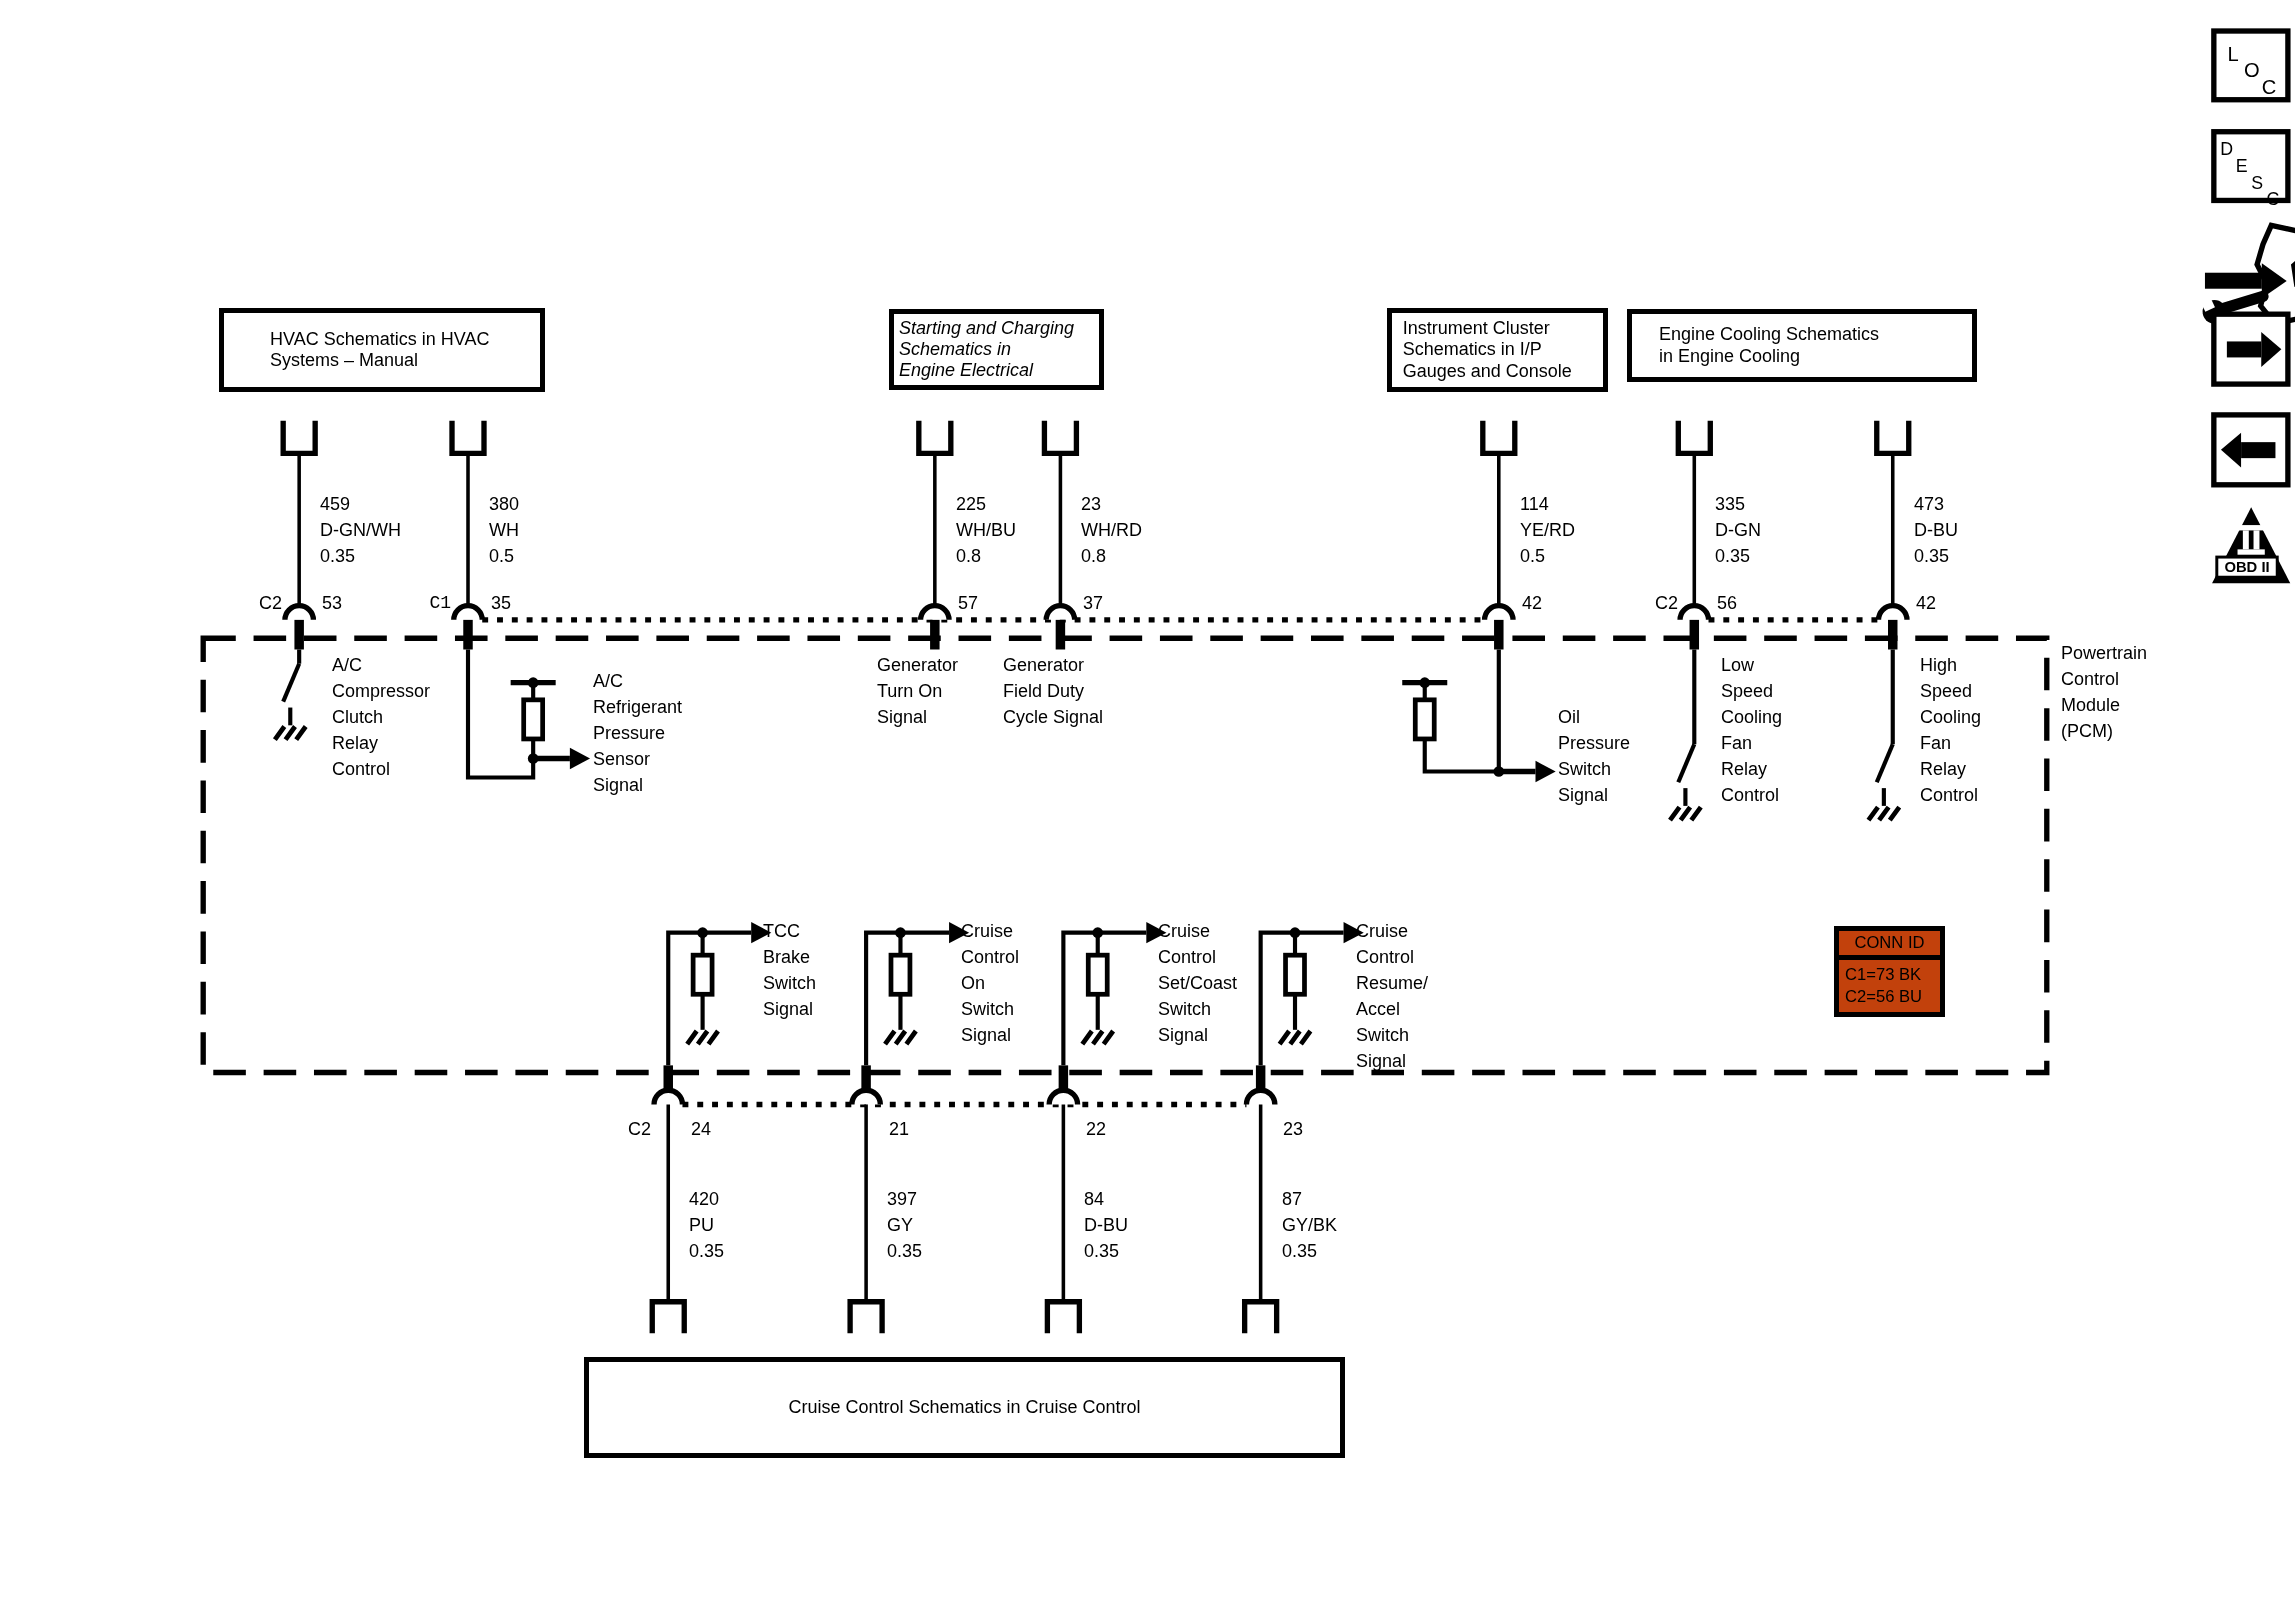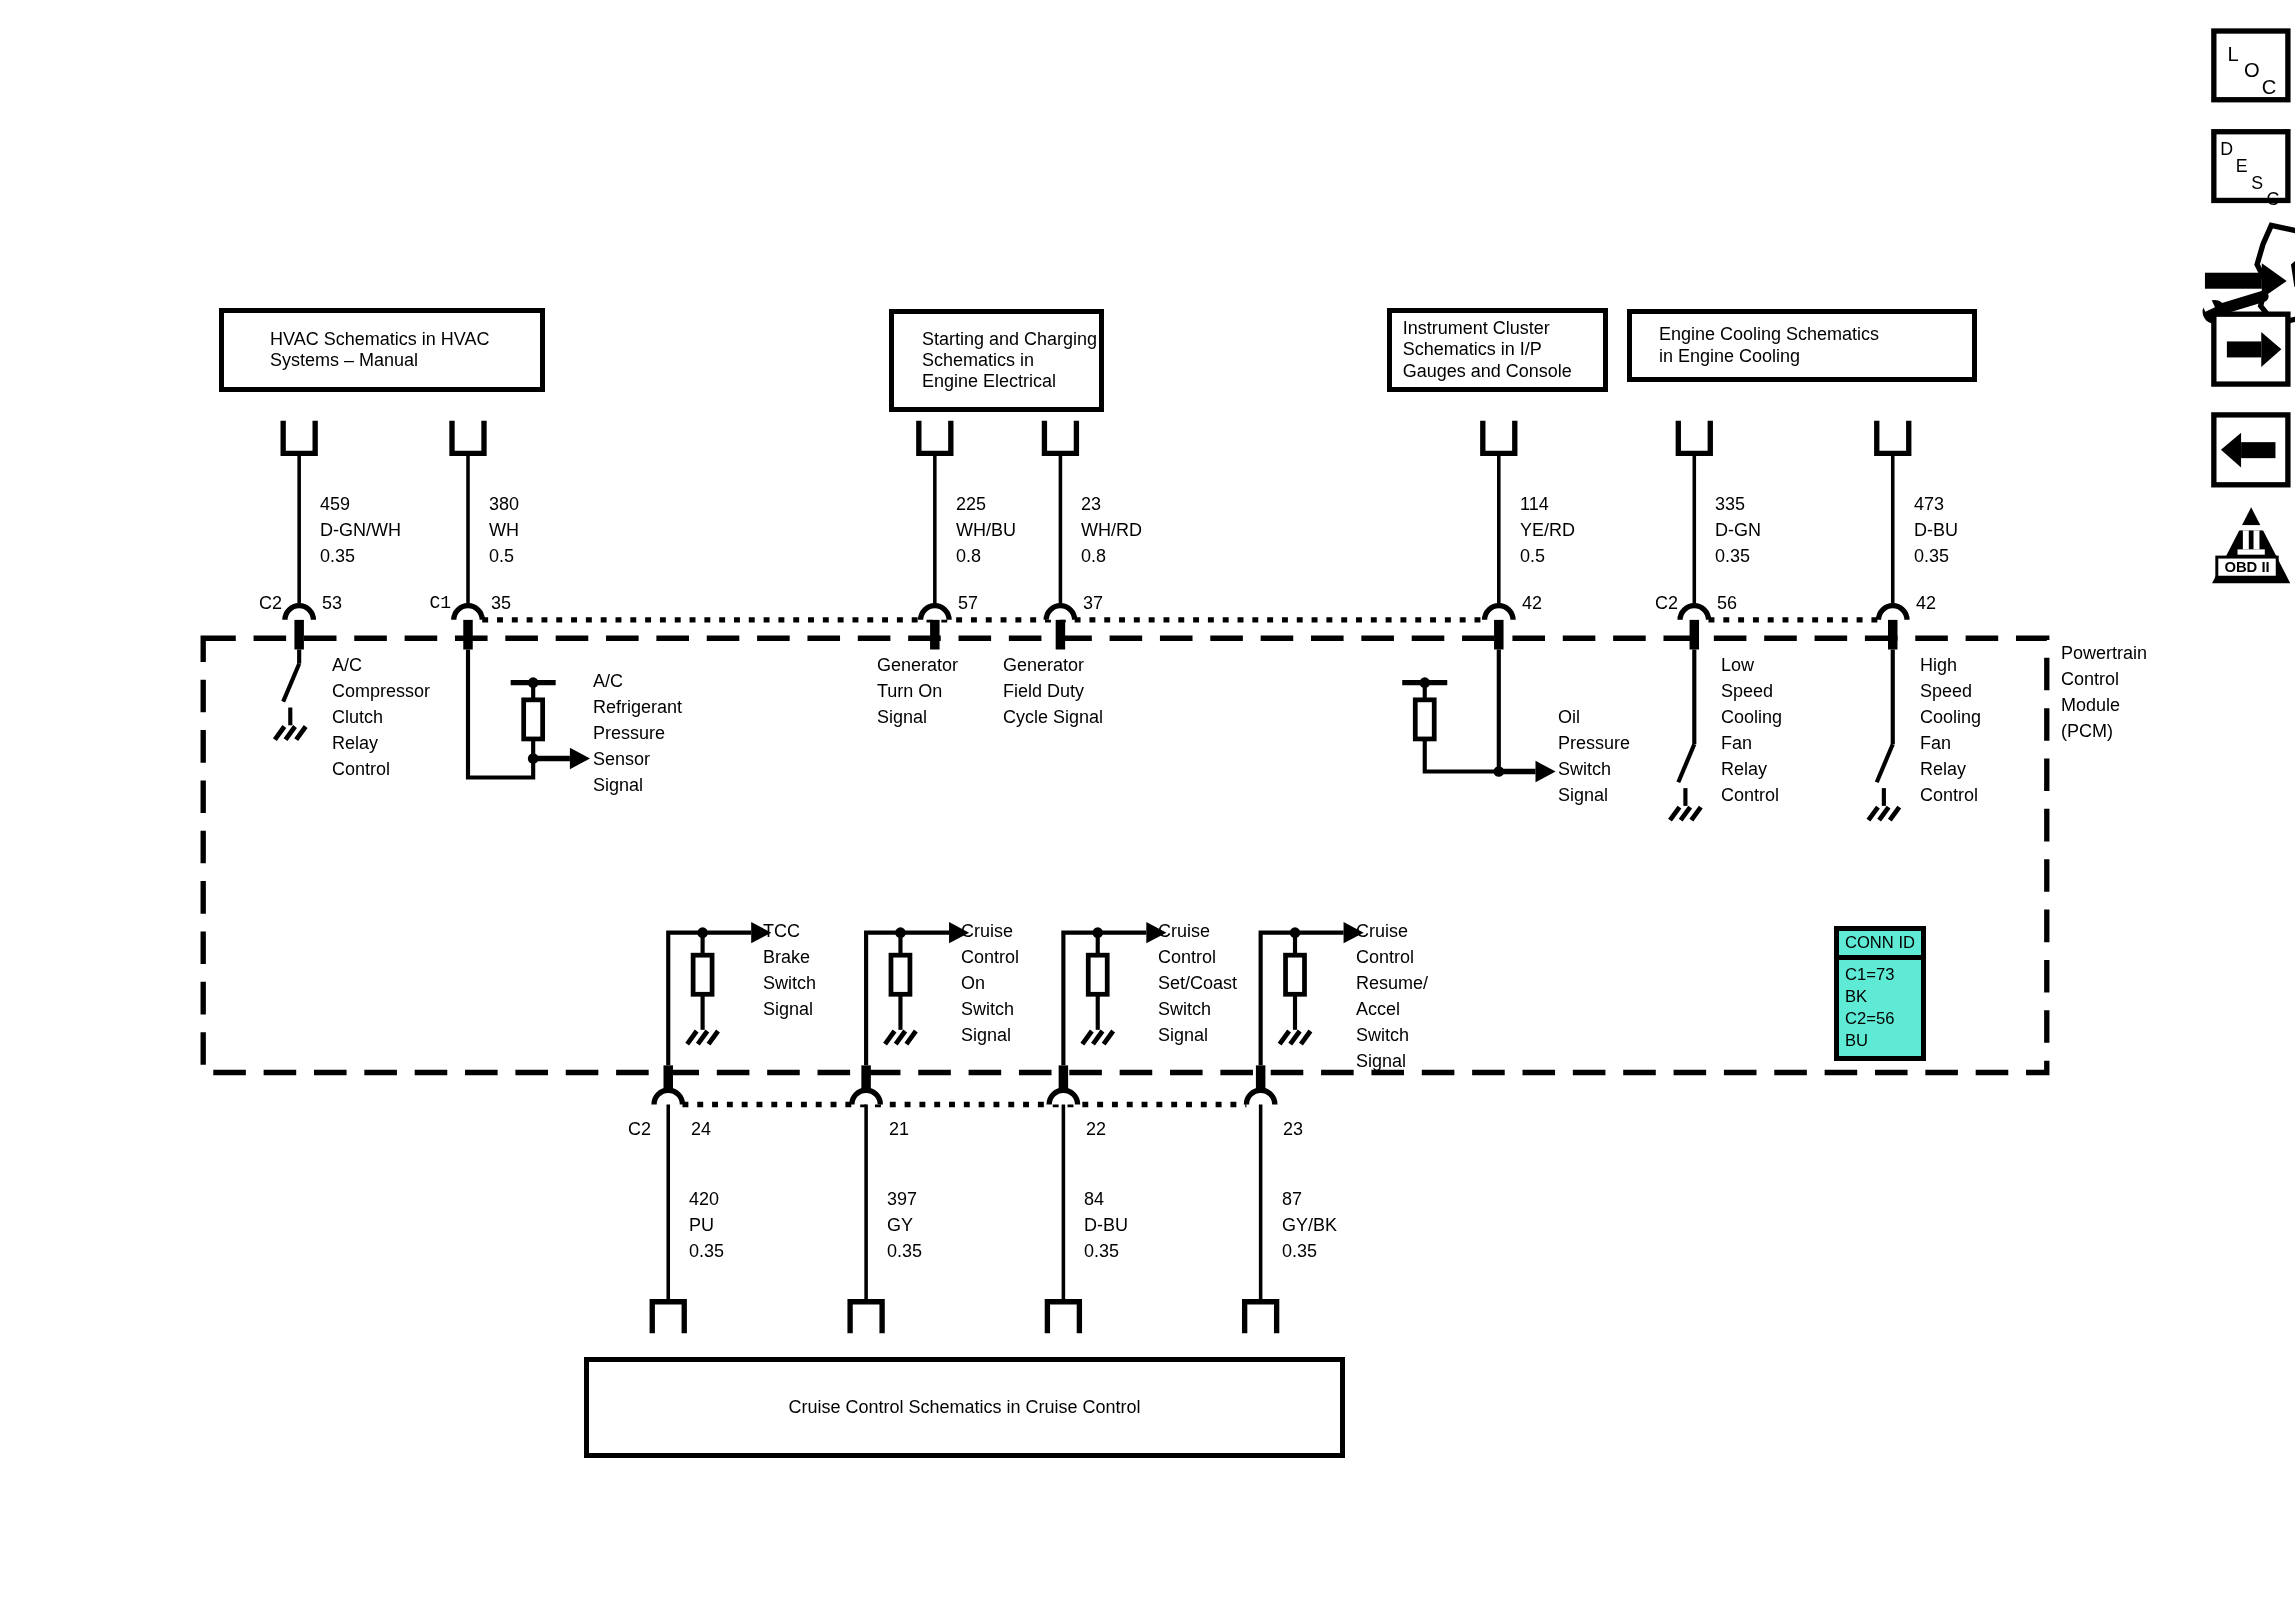--- a/index.html
+++ b/index.html
@@ -5,22 +5,22 @@
   html,body{margin:0;padding:0;background:#ffffff;}
   #canvas{position:relative;width:2295px;height:1610px;background:#ffffff;
           font-family:"Liberation Sans", sans-serif;color:#000;overflow:hidden;}
   svg.lines{position:absolute;left:0;top:0;}
   .t{position:absolute;font-size:18px;line-height:26px;white-space:pre-line;}
   .t.right{text-align:right;}
   .srcbox{position:absolute;border:5.3px solid #000;box-sizing:border-box;
           display:flex;align-items:center;font-size:18px;line-height:21.3px;}
   .srcbox .bt{white-space:pre-line;}
   .centerbox{justify-content:center;text-align:center;}
-  #connid{position:absolute;left:1834px;top:926px;width:92px;border:5.3px solid #000;
-          box-sizing:border-box;background:#5eead4;font-size:16.6px;}
+  #connid{position:absolute;left:1834px;top:926px;width:111px;border:5.3px solid #000;
+          box-sizing:border-box;background:#c2410c;font-size:16.6px;}
   #connid .hd{border-bottom:5.3px solid #000;text-align:center;padding:1.8px 0 2.4px 0;}
   #connid .bd{padding:3.6px 4.7px 4.7px 6px;white-space:pre-line;line-height:22px;}
 </style>
 </head>
 <body>
 
 <div id="canvas">
 
   <svg class="lines" width="2295" height="1610" viewBox="0 0 3874 2717">
     <g stroke="#000" fill="none" stroke-width="5">
@@ -238,21 +238,21 @@
         <rect x="3742" y="940" width="102" height="34" fill="#fff" stroke="#000" stroke-width="5"></rect>
         <text x="3793" y="966" font-size="25" font-weight="bold" text-anchor="middle">OBD II</text>
       </g>
     </g>
   </svg>
 
   <div class="srcbox" style="left:219px;top:308px;width:326px;height:84px;padding-left:46px;">
     <span class="bt">HVAC Schematics in HVAC
 Systems – Manual</span>
   </div>
-  <div class="srcbox" style="left:889px;top:309px;width:215px;height:103px;padding-left:28px;">
+  <div class="srcbox" style="left:889px;top:309px;width:215px;height:81px;padding-left:5px;font-style:italic;">
     <span class="bt">Starting and Charging
 Schematics in
 Engine Electrical</span>
   </div>
   <div class="srcbox" style="left:1387px;top:308px;width:221px;height:84px;padding-left:10.7px;">
     <span class="bt">Instrument Cluster
 Schematics in I/P
 Gauges and Console</span>
   </div>
   <div class="srcbox" style="left:1627px;top:309px;width:350px;height:73px;padding-left:27px;">

